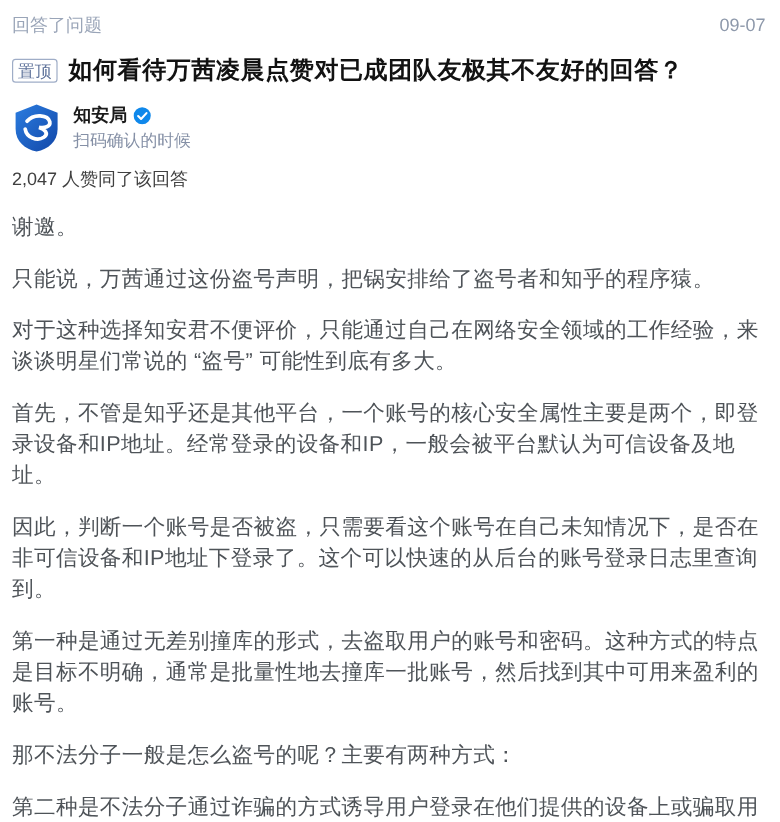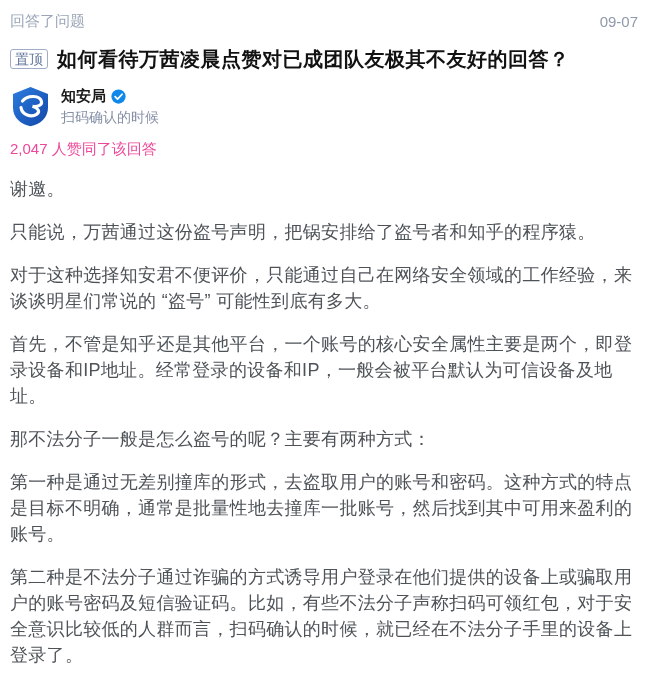--- a/index.html
+++ b/index.html
@@ -93,21 +93,21 @@
     display: inline-block;
   }
   .author-desc {
     font-size: 14px;
     color: #8590a6;
   }
   
   .vote-line {
     margin-top: 13px;
     font-size: 15px;
-    color: #ec4899;
+    color: #404040;
   }
   
   .answer-body p {
     margin: 17px 0;
     font-size: 18px;
     line-height: 26px;
     color: #4e5358;
     letter-spacing: 0.3px;
   }
 </style>
@@ -151,18 +151,19 @@
     </span>
   </div>
 
   <div class="vote-line">2,047 人赞同了该回答</div>
 
   <div class="answer-body">
     <p>谢邀。</p>
     <p>只能说，万茜通过这份盗号声明，把锅安排给了盗号者和知乎的程序猿。</p>
     <p>对于这种选择知安君不便评价，只能通过自己在网络安全领域的工作经验，来谈谈明星们常说的 “盗号” 可能性到底有多大。</p>
     <p>首先，不管是知乎还是其他平台，一个账号的核心安全属性主要是两个，即登录设备和IP地址。经常登录的设备和IP，一般会被平台默认为可信设备及地址。</p>
+    <p>因此，判断一个账号是否被盗，只需要看这个账号在自己未知情况下，是否在非可信设备和IP地址下登录了。这个可以快速的从后台的账号登录日志里查询到。</p>
+    <p>第一种是通过无差别撞库的形式，去盗取用户的账号和密码。这种方式的特点是目标不明确，通常是批量性地去撞库一批账号，然后找到其中可用来盈利的账号。</p>
     <p>那不法分子一般是怎么盗号的呢？主要有两种方式：</p>
-    <p>第一种是通过无差别撞库的形式，去盗取用户的账号和密码。这种方式的特点是目标不明确，通常是批量性地去撞库一批账号，然后找到其中可用来盈利的账号。</p>
     <p>第二种是不法分子通过诈骗的方式诱导用户登录在他们提供的设备上或骗取用户的账号密码及短信验证码。比如，有些不法分子声称扫码可领红包，对于安全意识比较低的人群而言，扫码确认的时候，就已经在不法分子手里的设备上登录了。</p>
   </div>
 
 </div>
 
 </body></html>

